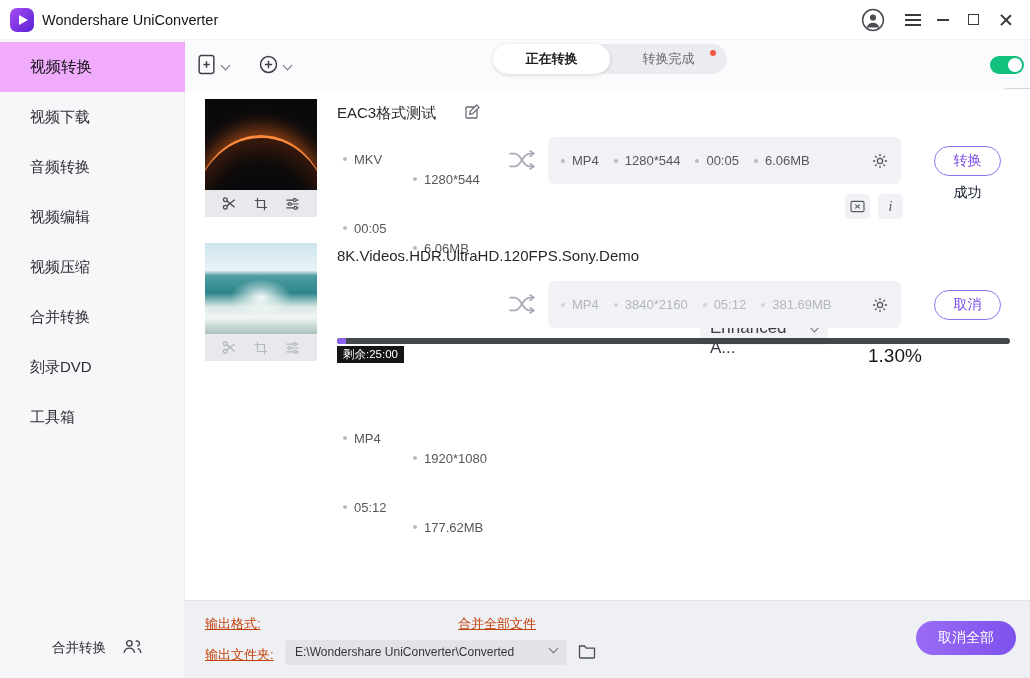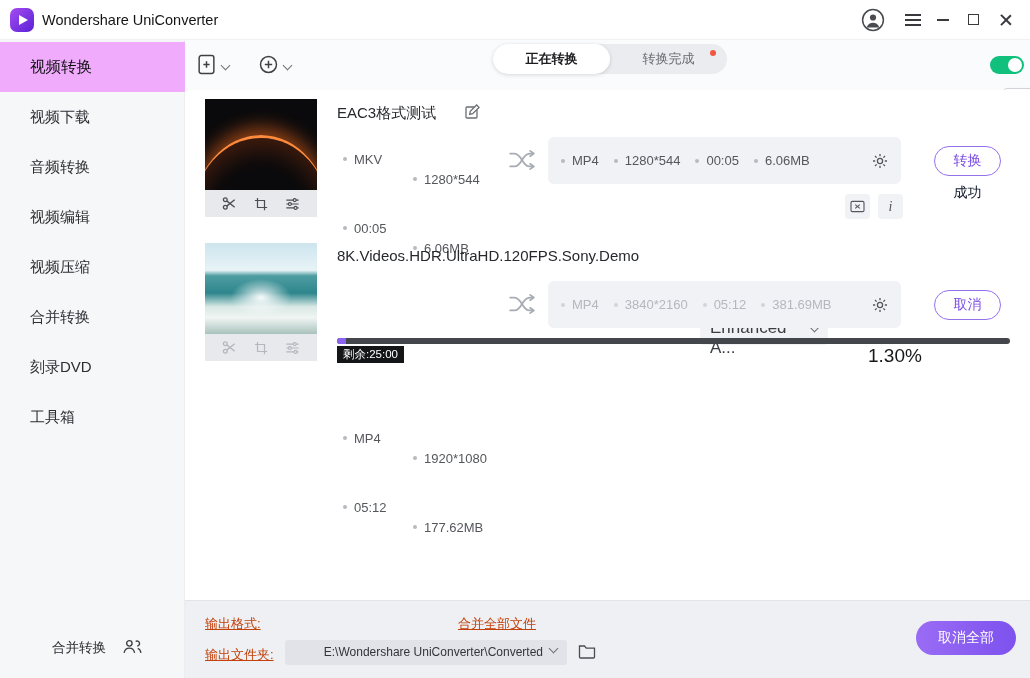--- a/index.html
+++ b/index.html
@@ -115,21 +115,21 @@
   
   .footer { left:185px; top:600px; width:845px; height:78px; background:#eff0f3; border-top:1px solid #e3e4e8; }
   .f-label { font-size:13px; color:#c2410c;text-decoration:underline; }
   .fmt-label { left:205px; top:615px; }
   .fmt-select { left:285px; top:609px; width:143px; height:25px; background:#e2e3e8; border-radius:3px; }
   .fmt-select .val, .folder-input .val { font-size:13px; color:#33353a; line-height:25px; padding-left:10px;
           white-space:nowrap; overflow:hidden; display:block; padding-right:24px; }
   .fmt-select .chev, .folder-input .chev { position:absolute; right:10px; top:8px; }
   .merge-label { left:458px; top:615px; }
   .folder-label { left:205px; top:646px; }
-  .folder-input { left:285px; top:640px; width:282px; height:25px; background:#e2e3e8; border-radius:3px;text-align:right; }
+  .folder-input { left:285px; top:640px; width:282px; height:25px; background:#e2e3e8; border-radius:3px; }
   .folder-input .val { font-size:12px; }
   .folder-icon { left:578px; top:644px; display:flex; cursor:pointer; }
   .btn-cancel-all { left:916px; top:621px; width:100px; height:34px; border-radius:17px;
         background:linear-gradient(90deg,#9a6cf5,#7d52ee); color:#fff; font-size:14px;
         display:flex; align-items:center; justify-content:center; cursor:pointer; }
 </style>
 </head>
 <body>
 
 <div class="page">

